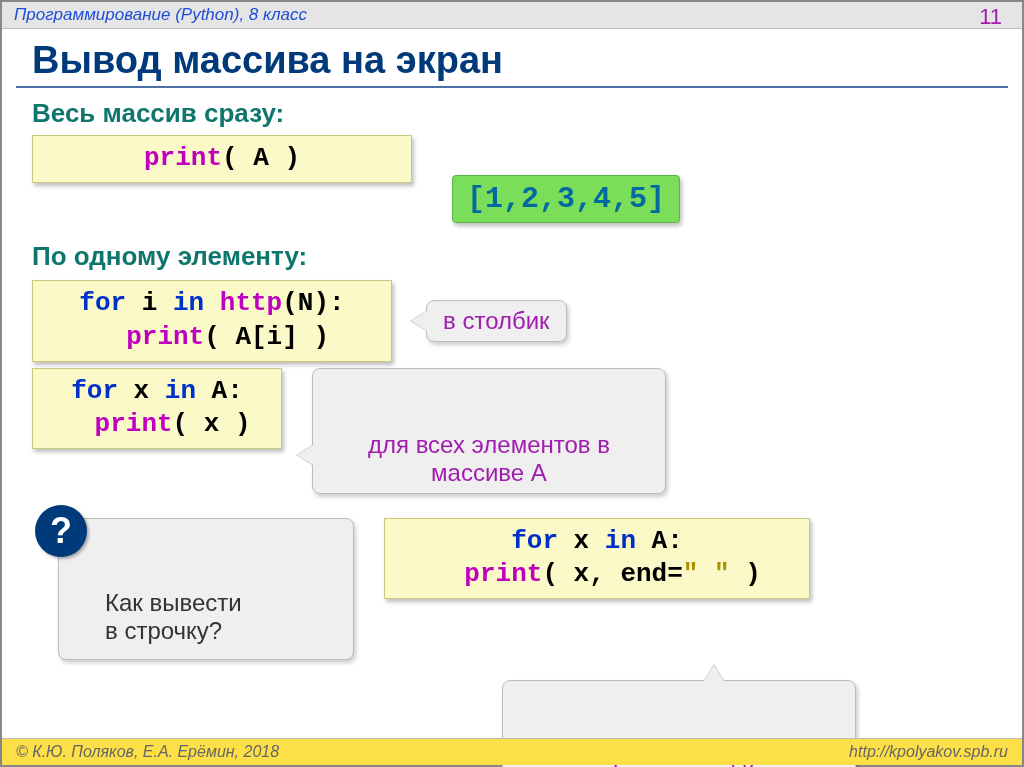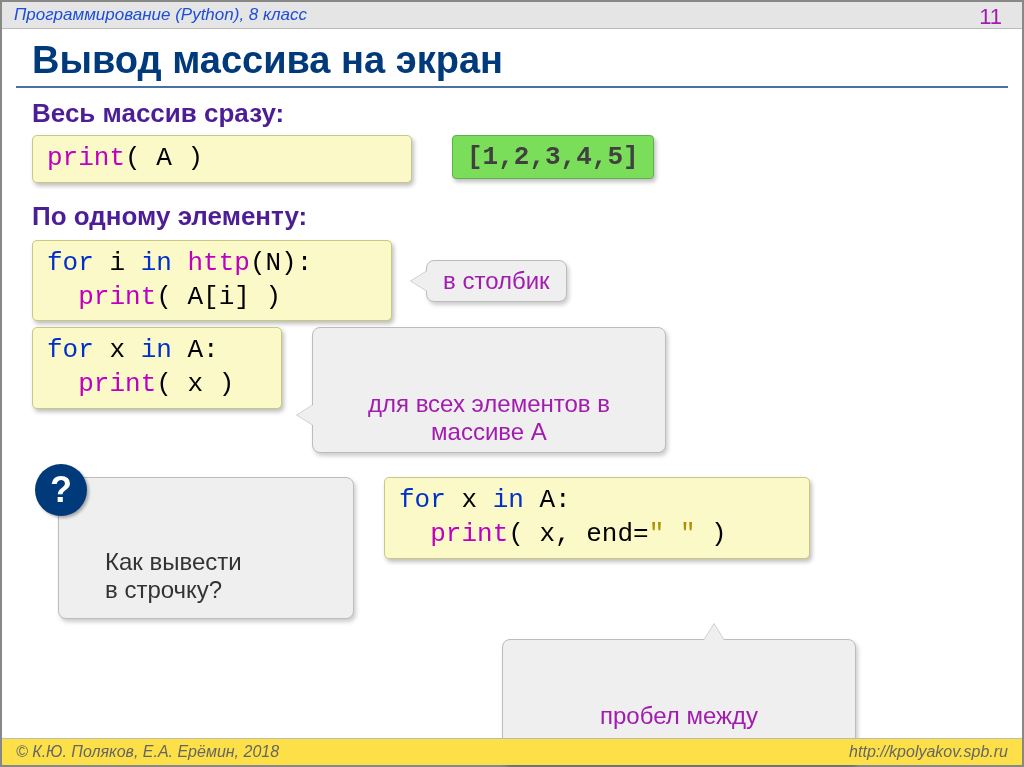--- a/index.html
+++ b/index.html
@@ -31,44 +31,46 @@
     font-size:22px;color:#a21caf;font-weight:normal;
   }
   .title{
     font-size:38px;font-weight:bold;color:#003a7a;
     margin:10px 0 4px 30px;
   }
   .hr{
     height:2px;background:#4a6fa5;margin:0 14px 10px 14px;
   }
   .content{padding:0 30px;}
-  .subh{font-size:26px;color:#4c1d95;font-weight:bold;margin-top:8px;}
+  .subh{font-size:26px;color:#0f766e;font-weight:bold;margin-top:8px;}
   .row1{display:flex;gap:40px;align-items:flex-start;margin-top:6px;}
   .codebox{
     background:#fbf9c7;
     border:1px solid #c9c780;
-    border-radius:5px;
+    border-radius:0;
     box-shadow:2px 3px 4px rgba(0,0,0,0.25);
     padding:6px 14px;
     font-family:"Courier New",monospace;
-    font-size:26px;font-weight:normal;
+    font-size:26px;font-weight:bold;
     white-space:pre;
     line-height:1.3;
     box-sizing:border-box;
+    text-align:center;
   }
   .outbox{
     background:#7bde5a;
     border:1px solid #5cb34a;
     border-radius:4px;
     box-shadow:2px 3px 4px rgba(0,0,0,0.25);
     padding:6px 14px;
     font-family:"Courier New",monospace;
-    font-size:26px;font-weight:bold;
-    color:#404040;
+    font-size:30px;font-weight:bold;
+    color:#0369a1;
     box-sizing:border-box;
+    margin-top:40px;
   }
   .kw{color:#0030cc;}
   .fn{color:#c000c0;}
   .nm{color:#000;}
   .str{color:#b09000;}
   .callout{
     background:#efefef;
     border:1px solid #bcbcbc;
     border-radius:8px;
     box-shadow:2px 3px 4px rgba(0,0,0,0.2);

